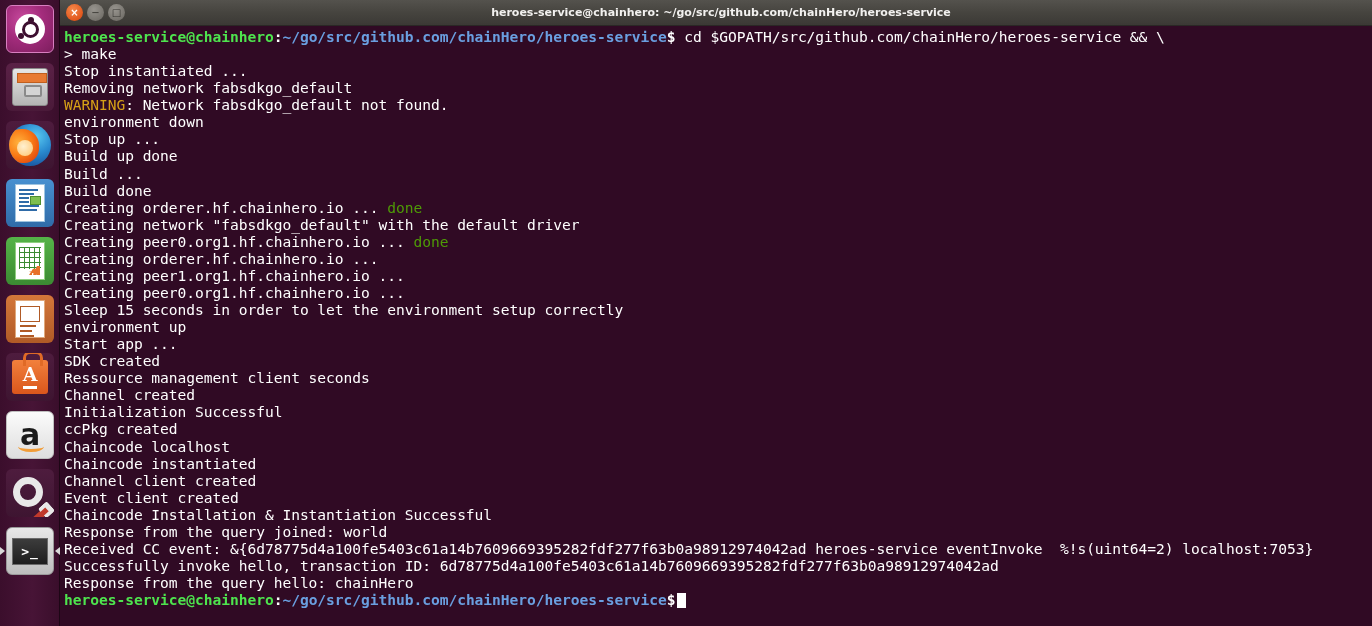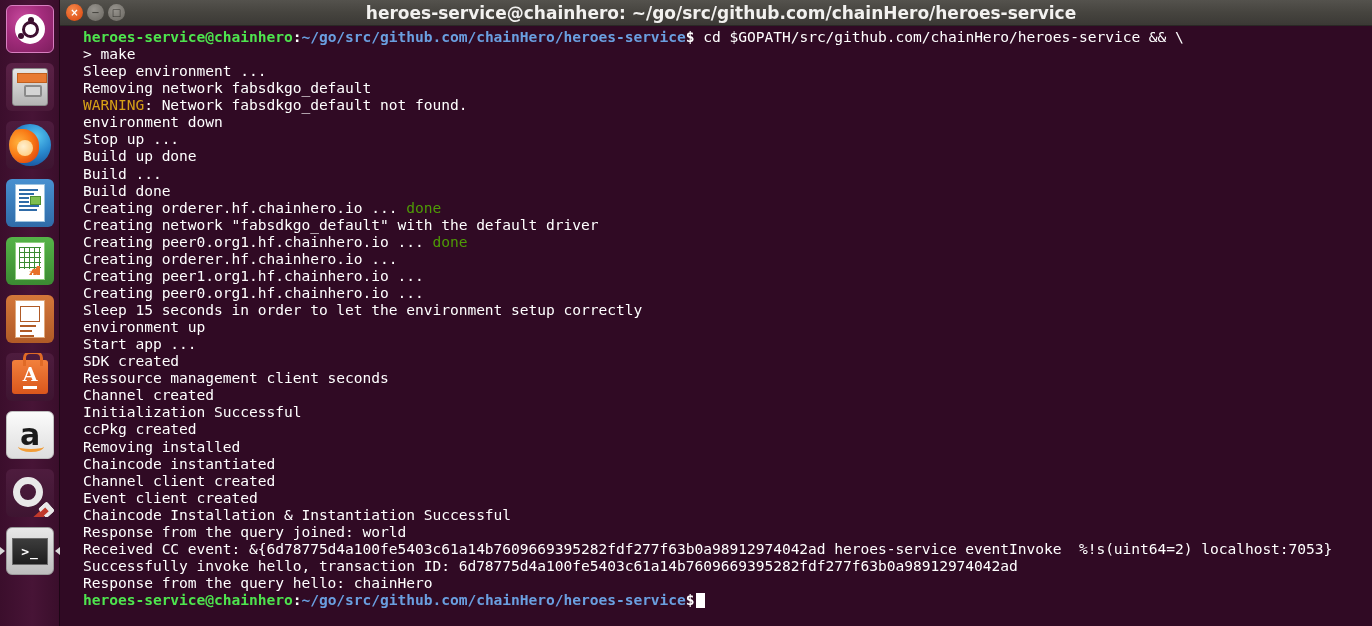--- a/index.html
+++ b/index.html
@@ -235,32 +235,31 @@
   .wbtn-close {
     background: radial-gradient(circle at 40% 32%, #f4894b 0%, #e2571c 70%, #c0430f 100%);
     color: #fff; font-weight: bold; font-size: 10px;
   }
   .wbtn-min, .wbtn-max {
     background: radial-gradient(circle at 40% 32%, #97948e 0%, #76736d 70%, #5f5c57 100%);
     color: #35332f;
   }
   #title-text {
     flex: 1; text-align: center;
-    color: #f2f1ef; font-size: 17px; font-weight: bold;
+    color: #f2f1ef; font-size: 11px; font-weight: bold;
     font-family: "DejaVu Sans", sans-serif;
     margin-right: 55px;
     white-space: nowrap; overflow: hidden;
   }
 
   #term-body {
     height: 600px;
     background: #300a24;
     padding: 2px 8px 0 4px;
     overflow: hidden;
-    margin-left: 19px;
   }
   .tline {
     font-family: "DejaVu Sans Mono", monospace;
     font-size: 14.6px;
     line-height: 17.06px;
     color: #ffffff;
     white-space: pre;
     letter-spacing: -0.05px;
   }
   .c-user  { color: #4ee44e; font-weight: bold; }
@@ -378,21 +377,21 @@
       </div>
       <div id="title-text">heroes-service@chainhero: ~/go/src/github.com/chainHero/heroes-service</div>
     </div>
 
     <div id="term-body">
 
       <div class="tline"><span class="c-user">heroes-service@chainhero</span><span class="c-sep">:</span><span class="c-path">~/go/src/github.com/chainHero/heroes-service</span><span class="c-sep">$</span><span> cd $GOPATH/src/github.com/chainHero/heroes-service &amp;&amp; \</span></div>
 
       <div class="tline">&gt; make</div>
 
-      <div class="tline">Sleep environment ...</div>
+      <div class="tline">Stop instantiated ...</div>
       <div class="tline">Removing network fabsdkgo_default</div>
 
       <div class="tline"><span class="c-warn">WARNING</span><span>: Network fabsdkgo_default not found.</span></div>
 
       <div class="tline">environment down</div>
       <div class="tline">Stop up ...</div>
       <div class="tline">Build up done</div>
       <div class="tline">Build ...</div>
       <div class="tline">Build done</div>
 
@@ -404,21 +403,21 @@
       <div class="tline"><span>Creating peer0.org1.hf.chainhero.io ...</span><span class="c-done"></span></div>
 
       <div class="tline">Sleep 15 seconds in order to let the environment setup correctly</div>
       <div class="tline">environment up</div>
       <div class="tline">Start app ...</div>
       <div class="tline">SDK created</div>
       <div class="tline">Ressource management client seconds</div>
       <div class="tline">Channel created</div>
       <div class="tline">Initialization Successful</div>
       <div class="tline">ccPkg created</div>
-      <div class="tline">Removing installed</div>
+      <div class="tline">Chaincode localhost</div>
       <div class="tline">Chaincode instantiated</div>
       <div class="tline">Channel client created</div>
       <div class="tline">Event client created</div>
       <div class="tline">Chaincode Installation &amp; Instantiation Successful</div>
       <div class="tline">Response from the query joined: world</div>
       <div class="tline">Received CC event: &amp;{6d78775d4a100fe5403c61a14b7609669395282fdf277f63b0a98912974042ad heroes-service eventInvoke  %!s(uint64=2) localhost:7053}</div>
       <div class="tline">Successfully invoke hello, transaction ID: 6d78775d4a100fe5403c61a14b7609669395282fdf277f63b0a98912974042ad</div>
       <div class="tline">Response from the query hello: chainHero</div>
 
       <div class="tline"><span class="c-user">heroes-service@chainhero</span><span class="c-sep">:</span><span class="c-path">~/go/src/github.com/chainHero/heroes-service</span><span class="c-sep">$</span><span class="cursor"></span></div>

